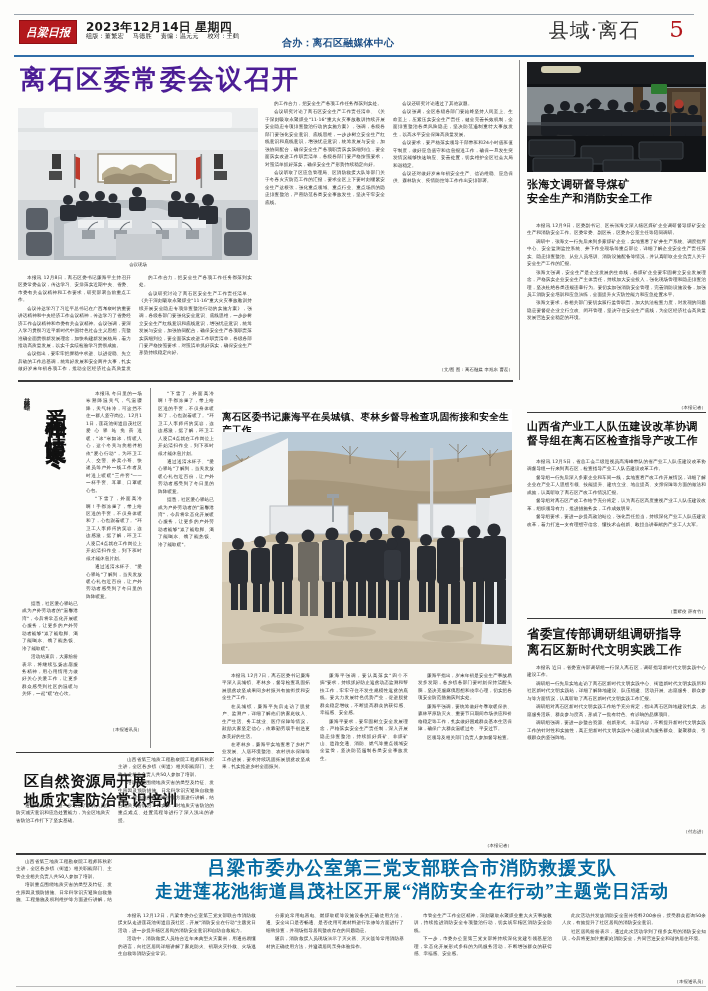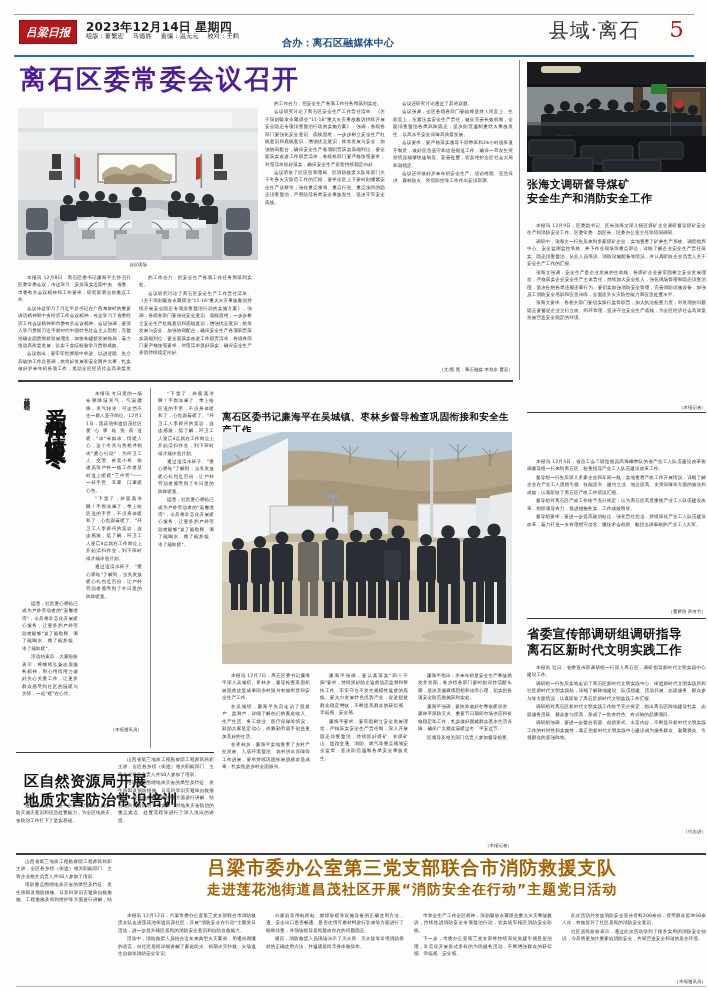--- a/index.html
+++ b/index.html
@@ -88,21 +88,21 @@
     writing-mode:vertical-rl;
     font-weight:bold;color:#111;
     letter-spacing:4px;
   }
   .h-label-vert{
     position:absolute;
     writing-mode:vertical-rl;
     font-size:6.5px;color:#222;letter-spacing:1px;
   }
   .h-banner{
-    position:absolute;font-weight:bold;color:#a16207;
+    position:absolute;font-weight:bold;color:#0369a1;
     text-align:center;letter-spacing:1px;line-height:1.3;
   }
   .cap{
     position:absolute;font-weight:bold;color:#111;
     letter-spacing:.3px;
   }
   .byline{position:absolute;font-size:4.4px;color:#333;}
 </style>
 </head>
 <body>
@@ -273,20 +273,24 @@
   <div class="col" style="left:527px;top:222px;width:179px;height:180px;">
     <p>本报讯 12月9日，区委副书记、区长张海文深入辖区煤矿企业调研督导煤矿安全生产和消防安全工作。区委常委、副区长，区委办公室主任等陪同调研。</p>
     <p>调研中，张海文一行先后来到多家煤矿企业，实地查看了矿井生产系统、调度指挥中心、安全监测监控系统、井下作业现场等重点部位，详细了解企业安全生产责任落实、隐患排查整治、从业人员培训、消防设施配备等情况，并认真听取企业负责人关于安全生产工作的汇报。</p>
     <p>张海文强调，安全生产是企业发展的生命线，各煤矿企业要牢固树立安全发展理念，严格落实企业安全生产主体责任，持续加大安全投入，强化现场管理和隐患排查治理，坚决杜绝各类违规违章行为。要切实加强消防安全管理，完善消防设施设备，加强员工消防安全培训和应急演练，全面提升火灾防控能力和应急处置水平。</p>
     <p>张海文要求，各相关部门要切实履行监管职责，加大执法检查力度，对发现的问题隐患要督促企业立行立改、闭环管理，坚决守住安全生产底线，为全区经济社会高质量发展营造安全稳定的环境。</p>
   </div>
   <div class="col sig" style="left:527px;top:402px;width:179px;">（本报记者）</div>
 
   <div class="hr" style="left:527px;top:412px;width:179px;height:1px;"></div>
 
+  <div class="h-sub" style="left:527px;top:420px;width:179px;font-size:11px;">
+    <div>山西省产业工人队伍建设改革协调</div>
+    <div>督导组在离石区检查指导产改工作</div>
+  </div>
   <div class="col" style="left:527px;top:458px;width:179px;height:148px;">
     <p>本报讯 12月5日，省总工会二级巡视员高海峰带队的省产业工人队伍建设改革协调督导组一行来到离石区，检查指导产业工人队伍建设改革工作。</p>
     <p>督导组一行先后深入多家企业和车间一线，实地查看产改工作开展情况，详细了解企业在产业工人思想引领、技能提升、建功立业、地位提高、支撑保障等方面的做法和成效，认真听取了离石区产改工作情况汇报。</p>
     <p>督导组对离石区产改工作给予充分肯定，认为离石区高度重视产业工人队伍建设改革，组织领导有力，推进措施务实，工作成效明显。</p>
     <p>督导组要求，要进一步提高政治站位，强化责任担当，持续深化产业工人队伍建设改革，着力打造一支有理想守信念、懂技术会创新、敢担当讲奉献的产业工人大军。</p>
   </div>
   <div class="col sig" style="left:527px;top:606px;width:179px;">（曹耀佼 薛有竹）</div>
 
   <div class="hr" style="left:527px;top:618px;width:179px;height:1px;"></div>
 
@@ -450,21 +454,21 @@
   </div>
 
   <div class="hr" style="left:16px;top:853px;width:690px;height:1.8px;"></div>
   <div class="col" style="left:16px;top:858px;width:96px;height:46px;">
     <p>山西省第三地质工程勘察院工程师韩秋彩主讲，全区各乡镇（街道）相关职能部门、主管企业相关负责人共50人参加了培训。</p>
     <p>培训重点围绕地质灾害的类型及特征、发生原因及预防措施、日常科学识灾避险自救措施、工程措施及权利维护等方面进行讲解，结合地质灾害防治工作实际，对地质灾害防治的重点难点、处置流程等进行了深入浅出的讲授。</p>
   </div>
 
   <div class="h-banner" style="left:118px;top:856px;width:588px;font-size:18.5px;">
     <div>吕梁市委办公室第三党支部联合市消防救援支队</div>
-    <div style="font-size:14px;">走进莲花池街道昌茂社区开展“消防安全在行动”主题党日活动</div>
+    <div style="font-size:18px;font-family:Liberation Serif, serif;">走进莲花池街道昌茂社区开展“消防安全在行动”主题党日活动</div>
   </div>
 
   <div class="col" style="left:118px;top:912px;width:138px;height:72px;">
     <p>本报讯 12月12日，吕梁市委办公室第三党支部联合市消防救援支队走进莲花池街道昌茂社区，开展"消防安全在行动"主题党日活动，进一步提升辖区居民的消防安全意识和自防自救能力。</p>
     <p>活动中，消防救援人员结合近年来典型火灾案例，用通俗易懂的语言，向社区居民详细讲解了家庭防火、初期火灾扑救、火场逃生自救等消防安全常识。</p>
   </div>
   <div class="col" style="left:266px;top:912px;width:138px;height:72px;">
     <p>分家庭常用电器电、燃煤取暖等设施设备的正确使用方法，通、安全出口是否畅通、是否使用可燃材料进行装修等方面进行了细致排查，并现场指导居民整改存在的问题隐患。</p>
     <p>随后，消防救援人员现场演示了灭火器、灭火毯等常用消防器材的正确使用方法，并邀请居民亲身体验操作。</p>
   </div>

